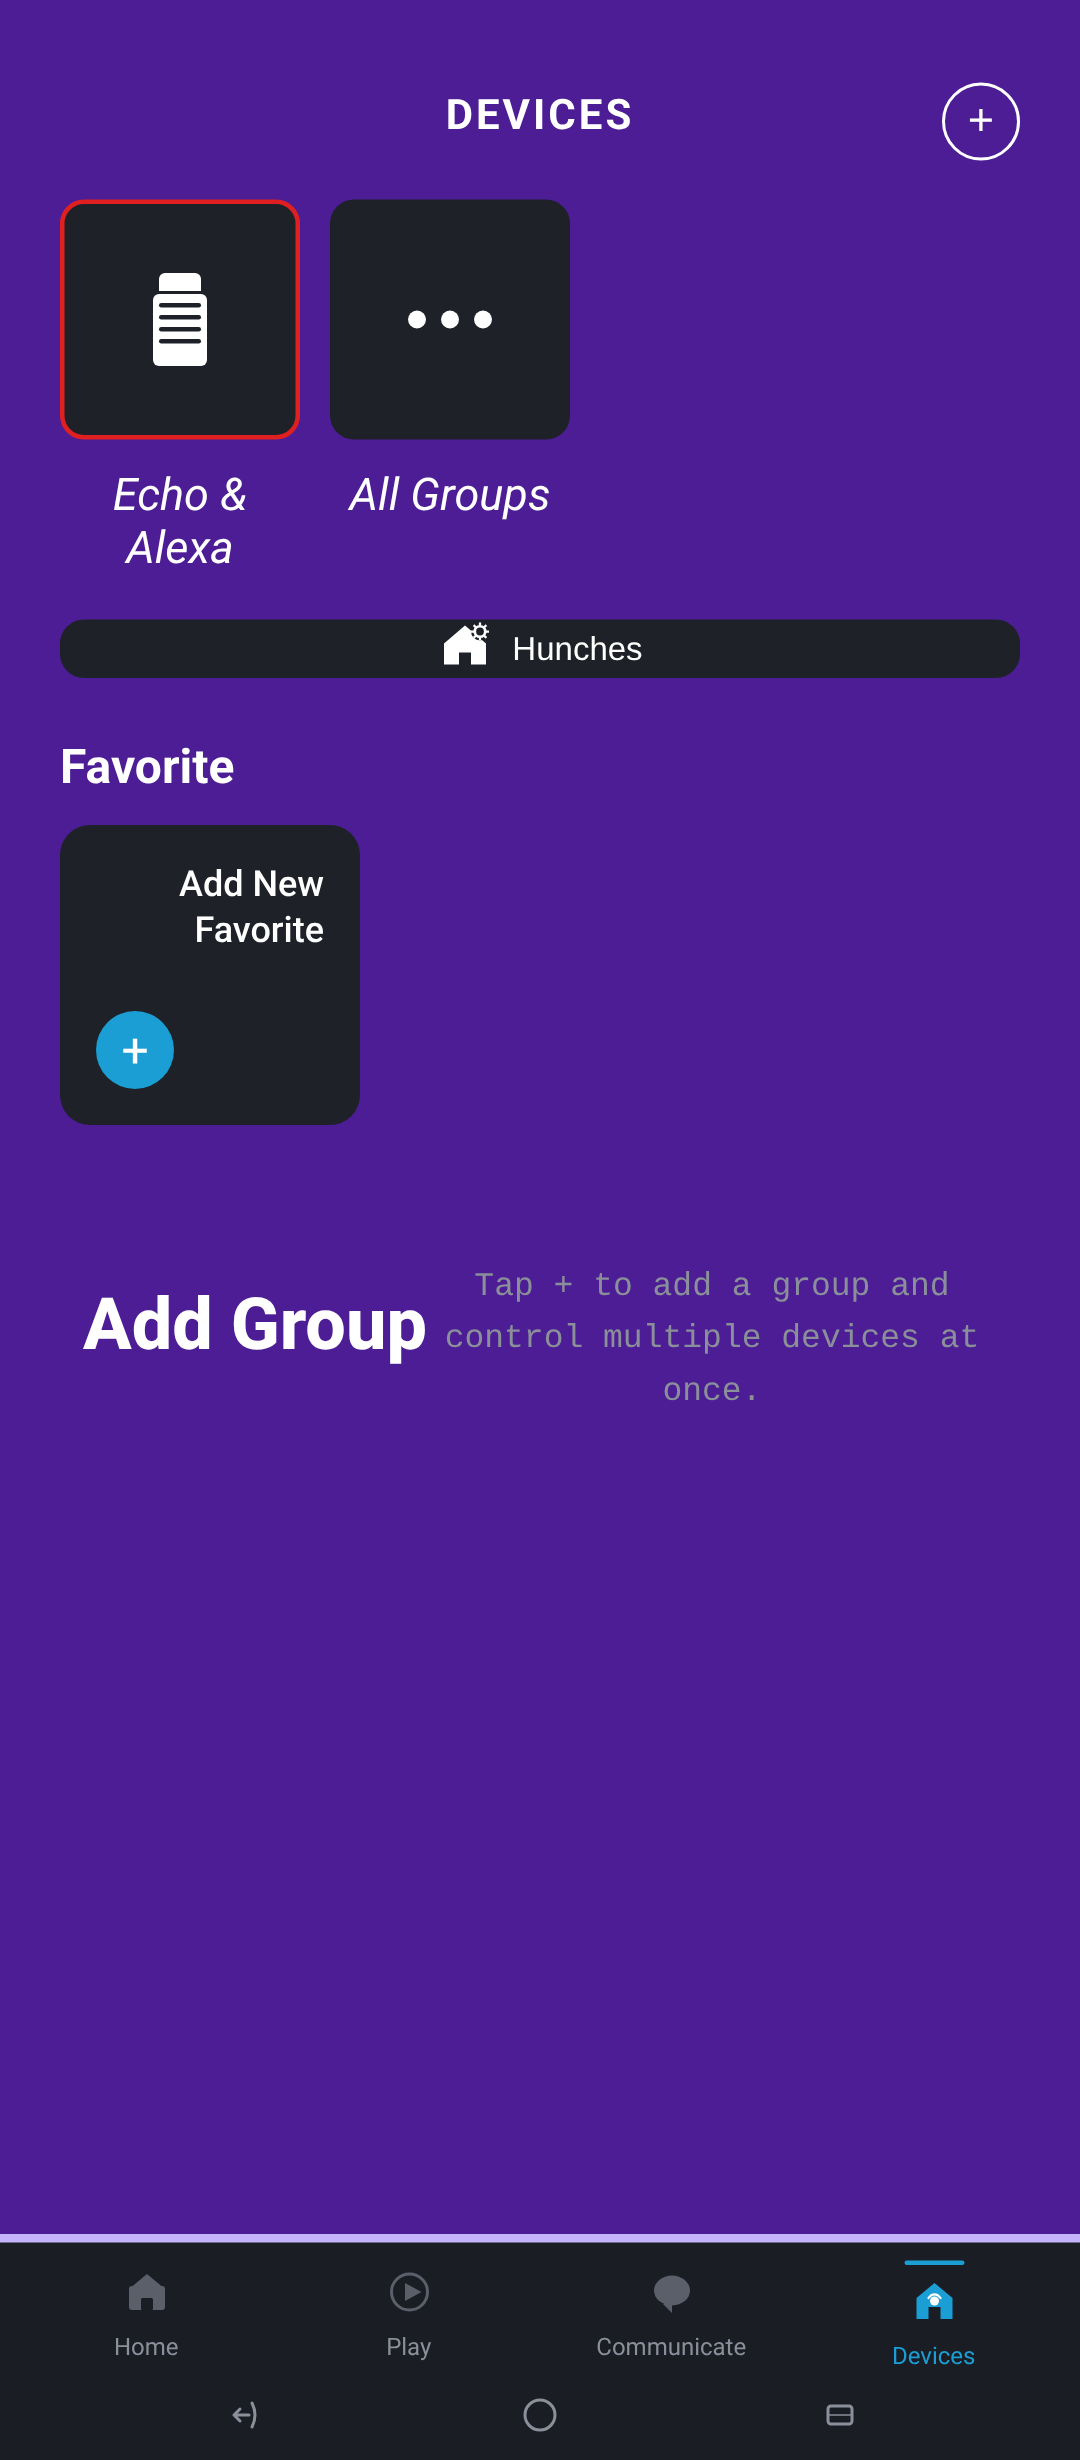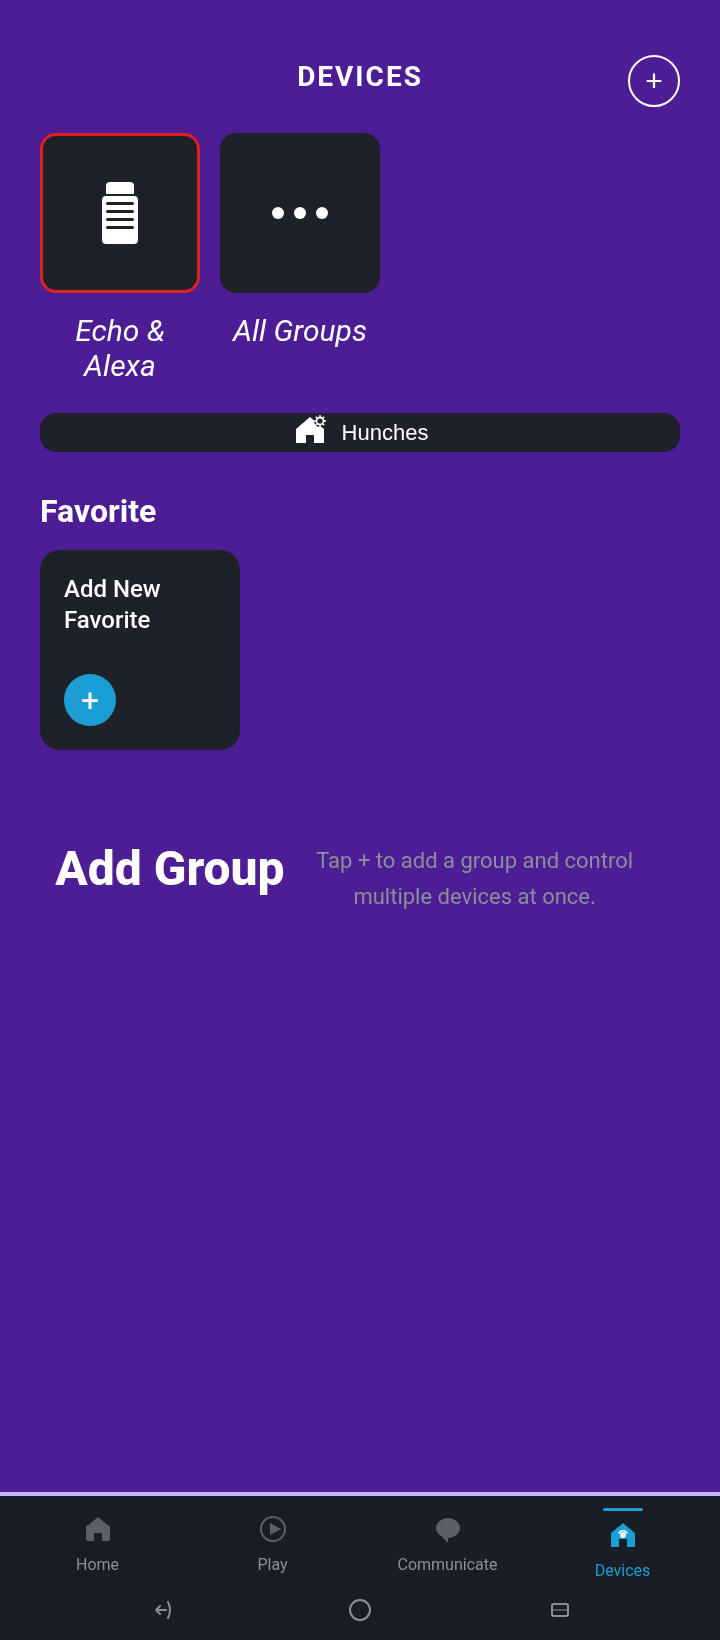--- a/index.html
+++ b/index.html
@@ -183,20 +183,21 @@
     .add-favorite-card {
       width: 200px;
       height: 200px;
       background: #1e2228;
       border-radius: 20px;
       display: flex;
       flex-direction: column;
       padding: 24px;
       justify-content: space-between;
       cursor: pointer;
+      text-align: right;
     }
     .add-favorite-text {
       font-size: 24px;
       color: #ffffff;
       font-weight: 500;
       line-height: 1.3;
     }
     .add-circle {
       width: 52px;
       height: 52px;
@@ -224,30 +225,31 @@
       color: #ffffff;
       margin-bottom: 20px;
       text-align: center;
     }
     .add-group-desc {
       font-size: 22px;
       color: #8a8f9a;
       text-align: center;
       line-height: 1.6;
       max-width: 380px;
+      font-family: Liberation Mono, monospace;
     }
 
     
     .bottom-nav {
       position: fixed;
       bottom: 0;
       left: 0;
       width: 720px;
       background: #1a1d24;
-      border-top: 4px solid #c4b5fd;
+      border-top: 6px solid #c4b5fd;
       padding: 12px 0 8px;
     }
     .nav-items {
       display: flex;
       justify-content: space-around;
       align-items: center;
       padding: 0 10px;
     }
     .nav-item {
       display: flex;

